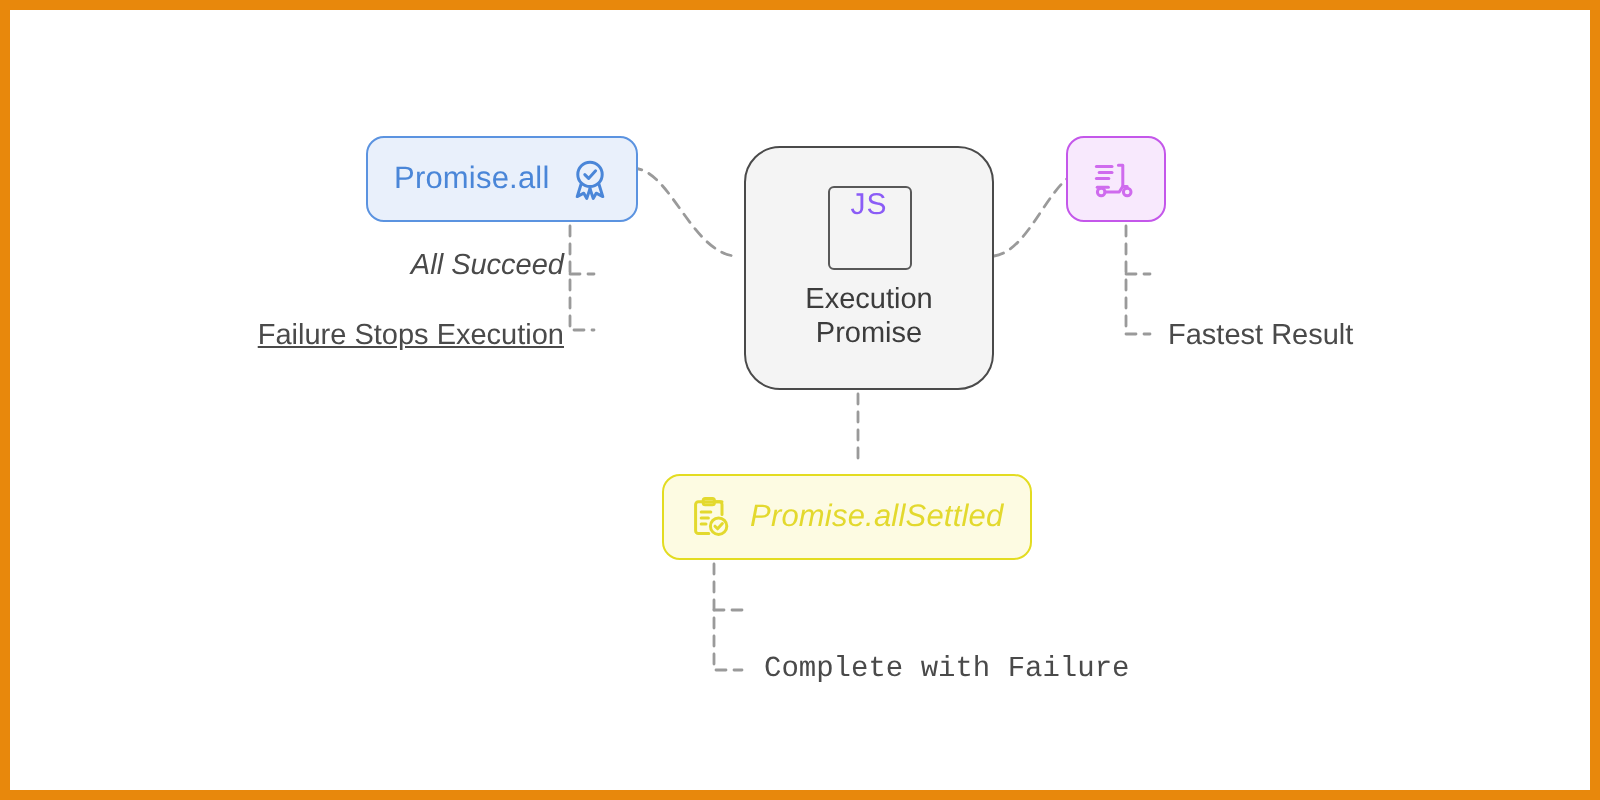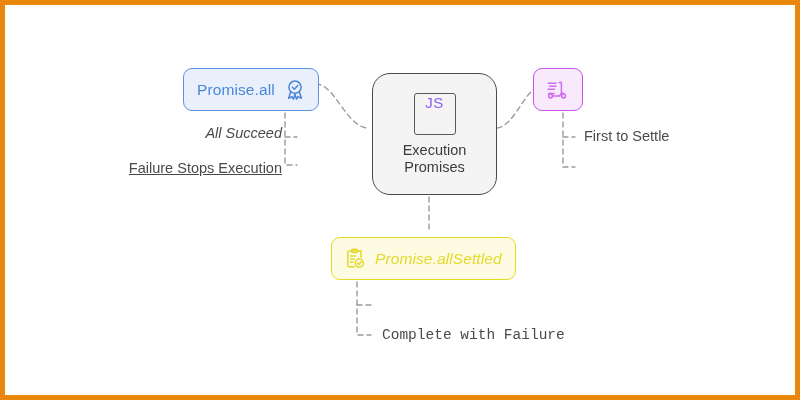--- a/index.html
+++ b/index.html
@@ -142,21 +142,21 @@
         <path d="M352 300 L 366 300"></path>
       </g>
     </svg>
 
     <div id="node-center">
       <div id="js-badge">
         <span>JS</span>
       </div>
       <div id="center-text">
         <div>Execution</div>
-        <div>Promises</div>
+        <div>Promise</div>
       </div>
     </div>
 
     <div id="node-all" class="node">
       <span class="label">Promise.all</span>
       <span class="ico">
         <svg width="24" height="24" viewBox="0 0 24 24" fill="none" stroke="#4a86d8" stroke-width="1.5" stroke-linecap="round" stroke-linejoin="round">
           <circle cx="12" cy="9.2" r="6.1"></circle>
           <path d="M9.4 9.3 L11.3 11.2 L14.8 7.4"></path>
           <path d="M7.6 13.9 L5.6 20.3 L8.9 18.6 L10.4 21.2 L12 16.4"></path>
@@ -174,21 +174,21 @@
           <path d="M4.6 8.2 H11"></path>
           <path d="M3.2 11.2 H9.4"></path>
           <path d="M14.2 4.6 H16.4 L16.4 15.2"></path>
           <circle cx="5.6" cy="18" r="1.9"></circle>
           <circle cx="18.6" cy="18" r="1.9"></circle>
           <path d="M7.5 18 H14.6 L16.4 15.2 H18.6"></path>
           <path d="M3.6 15.6 H9.2"></path>
         </svg>
       </span>
     </div>
-    <div class="leaf" id="leaf-race-0">First to Settle</div>
+    <div class="leaf" id="leaf-race-1">Fastest Result</div>
 
     <div id="node-settled" class="node">
       <span class="ico">
         <svg width="24" height="24" viewBox="0 0 24 24" fill="none" stroke="#e3d92e" stroke-width="1.5" stroke-linecap="round" stroke-linejoin="round">
           <path d="M14.6 3.9 H16.6 A1.4 1.4 0 0 1 18 5.3 V10.2"></path>
           <path d="M18 3.9 H6.2 A1.4 1.4 0 0 0 4.8 5.3 V18.4 A1.4 1.4 0 0 0 6.2 19.8 H11.4"></path>
           <rect x="8.6" y="2.2" width="5.6" height="3.2" rx="1"></rect>
           <path d="M7.6 9 H12.4"></path>
           <path d="M7.6 12 H11.2"></path>
           <path d="M7.6 15 H10"></path>

